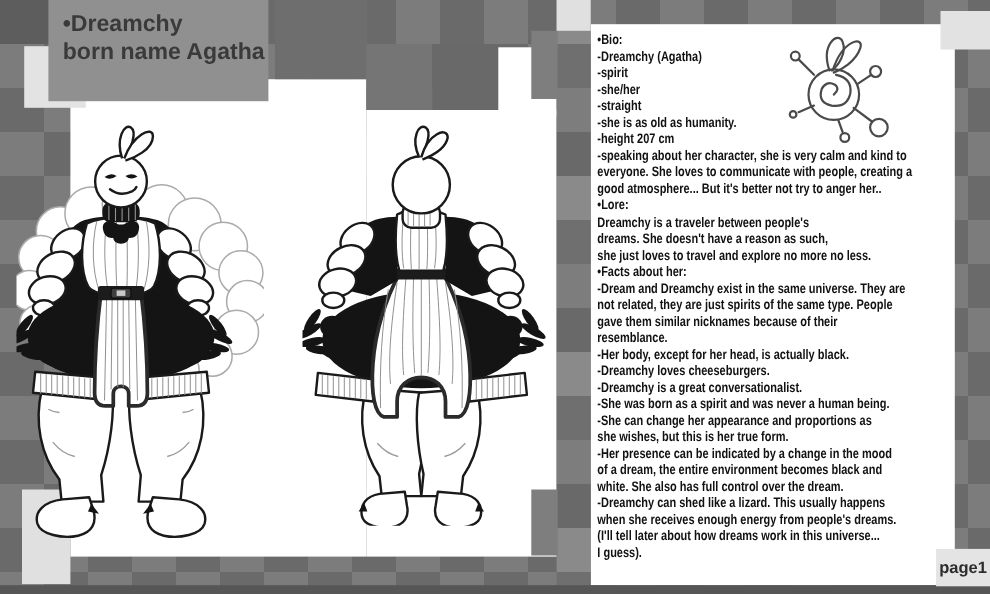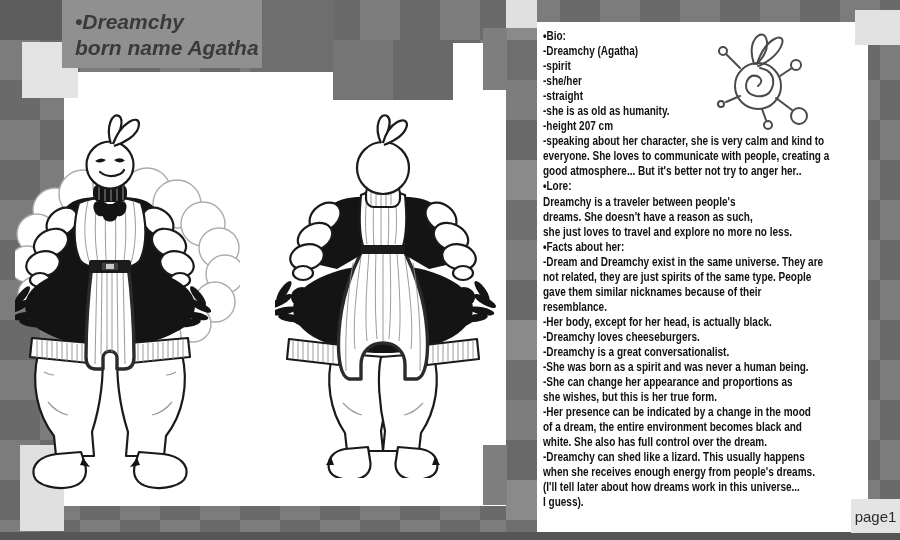--- a/index.html
+++ b/index.html
@@ -10,33 +10,33 @@
     background-image:conic-gradient(#7c7c7c 90deg,#6a6a6a 90deg 180deg,#7c7c7c 180deg 270deg,#6a6a6a 270deg);
     background-size:80px 80px;
   }
   .sq{position:absolute;}
   .panel{position:absolute;background:#ffffff;}
   .divider{
     position:absolute;left:506px;top:0;width:31px;height:540px;
     background:repeating-linear-gradient(180deg,#8a8a8a 0 40px,#6f6f6f 40px 80px,#7d7d7d 80px 120px,#696969 120px 160px);
   }
   .title-box{
-    position:absolute;left:62px;top:0;width:200px;height:68px;
+    position:absolute;left:44px;top:0;width:200px;height:92px;
     background:#909090;color:#3a3a3a;font-weight:bold;
-    font-size:21px;line-height:26px;padding:9px 0 0 13px;box-sizing:border-box;font-style:italic;
+    font-size:21px;line-height:26px;padding:9px 0 0 13px;box-sizing:border-box;
   }
   .bio{
     position:absolute;left:543px;top:29px;width:402px;
     color:#111111;font-weight:bold;font-size:12.5px;line-height:15.05px;
     transform:scaleX(0.8);transform-origin:left top;
   }
   .bio-line{white-space:nowrap;}
   .badge{
     position:absolute;left:851px;top:499px;width:49px;height:34px;
-    background:#e4e4e4;color:#2c2c2c;font-weight:normal;font-size:15px;
+    background:#e4e4e4;color:#2c2c2c;font-weight:bold;font-size:15px;
     display:flex;align-items:center;justify-content:center;
   }
   svg{position:absolute;}
   .body{fill:#ffffff;stroke:#1a1a1a;stroke-width:2.2;stroke-linejoin:round;}
   .trim{fill:#ffffff;stroke:#2b2b2b;stroke-width:3.4;stroke-linejoin:round;}
   .rib{fill:none;stroke:#8f8f8f;stroke-width:0.9;}
   .crease{fill:none;stroke:#9a9a9a;stroke-width:1.2;}
   .ink{fill:#141414;}
   .cloud{fill:#ffffff;stroke:#ababab;stroke-width:1.4;}
   .doodle{fill:none;stroke:#4a4a4a;stroke-width:2;stroke-linecap:round;}

